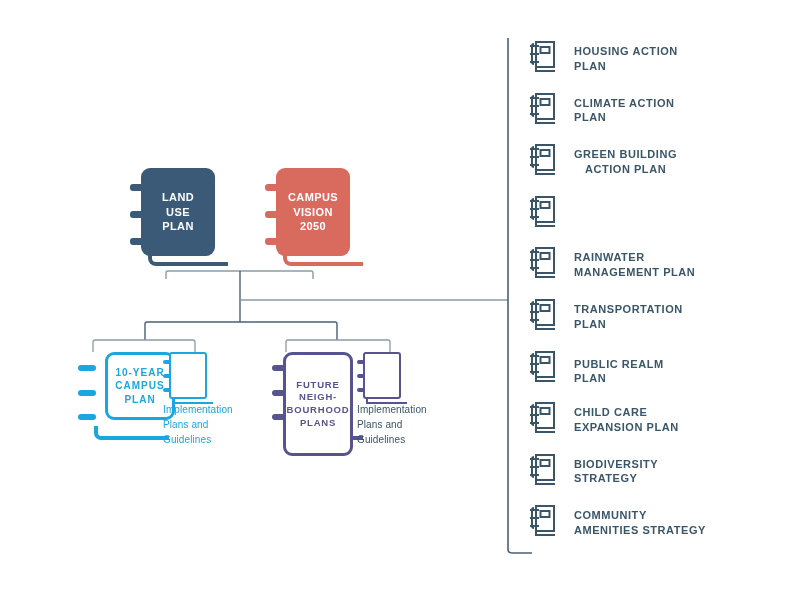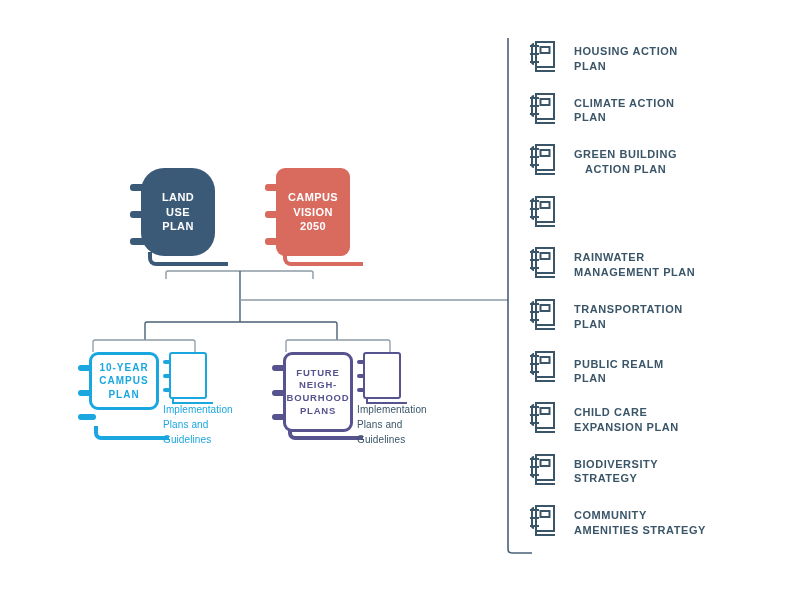--- a/index.html
+++ b/index.html
@@ -163,21 +163,21 @@
     <path d="M508,38 L508,549 Q508,553 512,553 L532,553" fill="none" stroke="#4a6075" stroke-width="1.6"></path>
   </svg>
 
   <div class="book-big book-solid" style="left:130px; top:168px; width:85px; height:98px;">
     <div class="rings">
       <div class="ring" style="top:16px; background:#3a5a78;"></div>
       <div class="ring" style="top:43px; background:#3a5a78;"></div>
       <div class="ring" style="top:70px; background:#3a5a78;"></div>
     </div>
     <div class="pages" style="left:18px; top:84px; width:80px; height:14px; border-left:4px solid #3a5a78; border-bottom:4px solid #3a5a78; border-radius:0 0 0 8px;"></div>
-    <div class="cover" style="width:74px; height:88px; background:#3a5a78;border-radius:23px;">
+    <div class="cover" style="width:74px; height:88px; background:#3a5a78;">
       <div class="title" style="white-space: pre-line;">LAND
 USE
 PLAN</div>
     </div>
   </div>
 
   <div class="book-big book-solid" style="left:265px; top:168px; width:85px; height:98px;">
     <div class="rings">
       <div class="ring" style="top:16px; background:#d96a5e;"></div>
       <div class="ring" style="top:43px; background:#d96a5e;"></div>
@@ -191,21 +191,21 @@
     </div>
   </div>
 
   <div class="book-big book-outline" style="left:78px; top:352px; width:80px; height:88px;">
     <div class="rings">
       <div class="s-r ring" style="top:13px; background:#1aa7e0; height:6px;"></div>
       <div class="s-r ring" style="top:38px; background:#1aa7e0; height:6px;"></div>
       <div class="s-r ring" style="top:62px; background:#1aa7e0; height:6px;"></div>
     </div>
     <div class="pages" style="left:16px; top:74px; width:75px; height:14px; border-left:4px solid #1aa7e0; border-bottom:4px solid #1aa7e0; border-radius:0 0 0 7px;"></div>
-    <div class="cover" style="width:70px; height:58px; border-color:#1aa7e0;">
+    <div class="cover" style="width:70px; height:68px; border-color:#1aa7e0;margin-left:16px;">
       <div class="title" style="color: rgb(26, 167, 224); font-size: 10px; letter-spacing: 1px; white-space: pre-line;">10-YEAR
 CAMPUS
 PLAN</div>
     </div>
   </div>
 
   <div class="book-small" style="left:163px; top:352px; width:50px; height:52px;">
     <div class="s-rings">
       <div class="s-ring" style="top:8px; background:#1aa7e0;"></div>
       <div class="s-ring" style="top:22px; background:#1aa7e0;"></div>
@@ -218,21 +218,21 @@
 Plans and
 Guidelines</div>
 
   <div class="book-big book-outline" style="left:272px; top:352px; width:80px; height:88px;">
     <div class="rings">
       <div class="ring" style="top:13px; background:#56538f; height:6px;"></div>
       <div class="ring" style="top:38px; background:#56538f; height:6px;"></div>
       <div class="ring" style="top:62px; background:#56538f; height:6px;"></div>
     </div>
     <div class="pages" style="left:16px; top:74px; width:75px; height:14px; border-left:4px solid #56538f; border-bottom:4px solid #56538f; border-radius:0 0 0 7px;"></div>
-    <div class="cover" style="width:70px; height:80px; border-color:#56538f;">
+    <div class="cover" style="width:70px; height:104px; border-color:#56538f;">
       <div class="title" style="color: rgb(86, 83, 143); font-size: 9.5px; letter-spacing: 0.8px; white-space: pre-line;">FUTURE
 NEIGH-
 BOURHOOD
 PLANS</div>
     </div>
   </div>
 
   <div class="book-small" style="left:357px; top:352px; width:50px; height:52px;">
     <div class="s-rings">
       <div class="s-ring" style="top:8px; background:#56538f;"></div>

